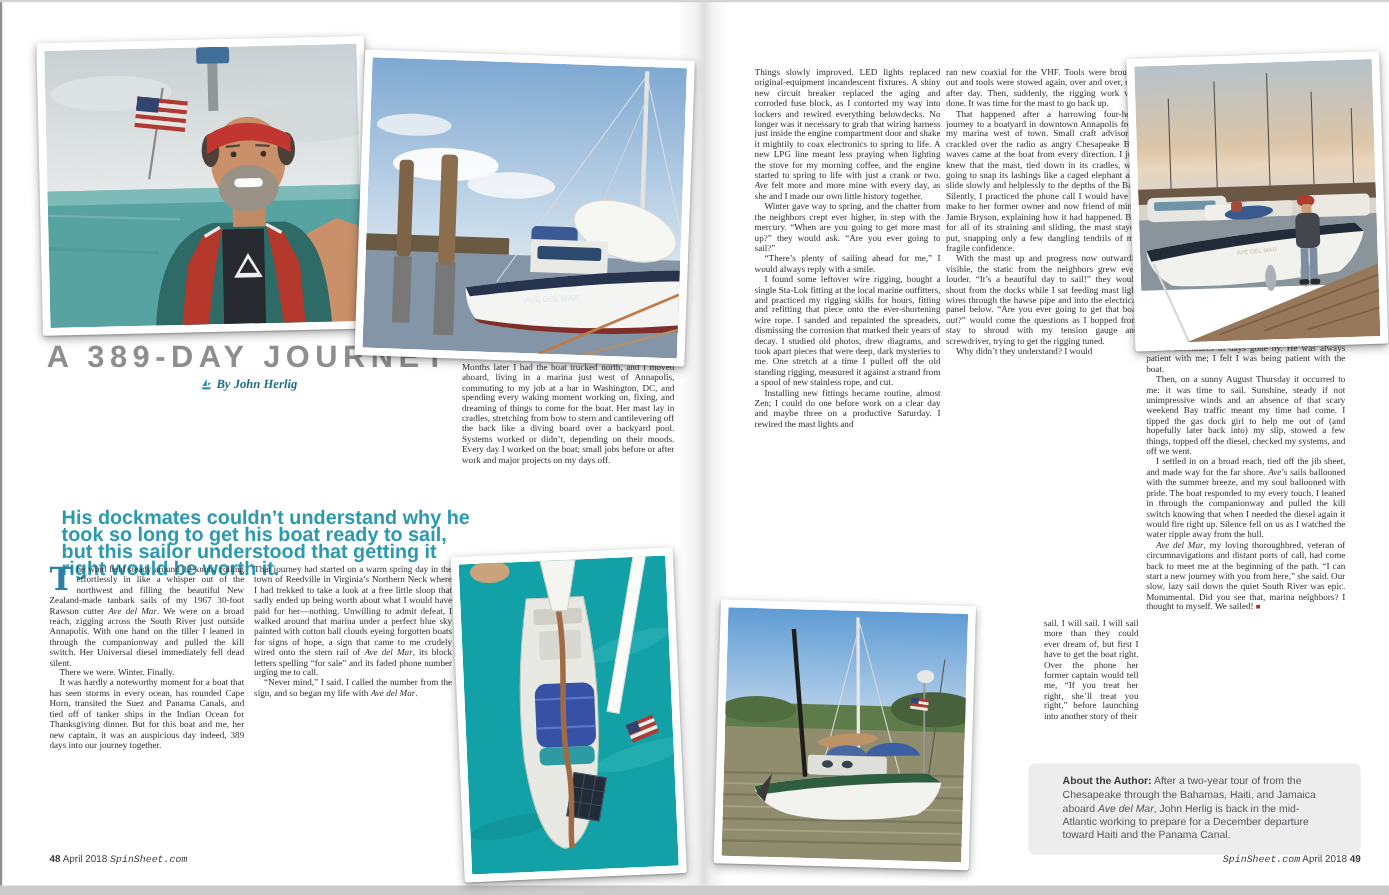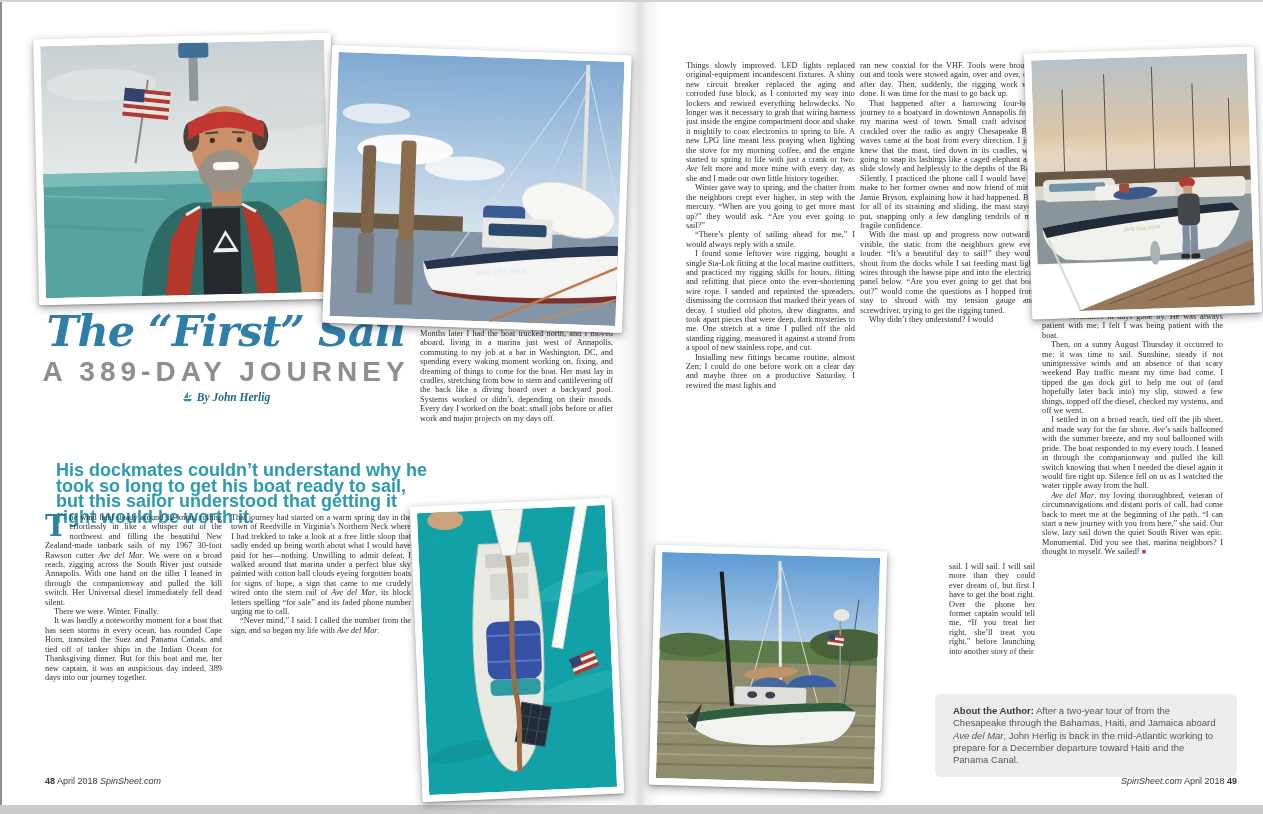--- a/index.html
+++ b/index.html
@@ -42,26 +42,26 @@
   #colL1{left:45px;top:513px;width:177px;height:233px;}
   #colL2{left:231px;top:513px;width:180px;height:265px;}
   #colL3{left:420px;top:329px;width:193px;height:172px;}
   #colR1{left:686px;top:61px;width:169px;height:508px;}
   #colR2{left:860px;top:61px;width:175px;height:500px;}
   #colR2wrap{left:949px;top:562px;width:86px;height:118px;}
   #colR3{left:1042px;top:312px;width:181px;height:392px;}
 
   .folio{position:absolute;font-size:9px;color:#3a3a3a;}
   .folio .page-num{font-weight:bold;}
-  .folio .site{font-style:italic;}
+  .folio .site{font-style:italic;font-family:Liberation Mono, monospace;}
   #folioL{left:45px;top:776px;}
   #folioR{right:26px;top:776px;text-align:right;}
 
   .about-box{position:absolute;left:935px;top:694px;width:302px;box-sizing:border-box;
-             background:var(--about-bg,#ededee);border-radius:6px;padding:11px 18px;
+             background:var(--about-bg,#ededee);border-radius:6px;padding:11px 31px;
              font-size:9.5px;line-height:12.3px;color:var(--about-text,#56565b);}
   .about-box .lead{font-weight:bold;color:#3c3c40;}
 
   .fb{position:absolute;left:684px;top:769px;display:flex;align-items:center;gap:5px;}
   .fb-icon{width:15px;height:15px;border-radius:3px;background:var(--facebook-blue,#3b5998);
            color:#fff;font-weight:bold;font-family:"Liberation Serif",serif;font-size:13px;
            display:flex;align-items:flex-end;justify-content:center;line-height:14px;cursor:pointer;}
   .follow{font-size:9px;font-weight:bold;color:#222;}
 </style>
 </head>
@@ -193,21 +193,20 @@
           <rect x="148" y="151.4" width="26" height="3.4" fill="#eeeae4"></rect>
         <rect x="148" y="154.8" width="26" height="3.4" fill="#b03a33"></rect>
           <rect x="148" y="158.2" width="26" height="3.4" fill="#eeeae4"></rect>
         <rect x="148" y="161.6" width="26" height="3.4" fill="#b03a33"></rect>
         <rect x="148" y="148" width="11" height="9" fill="#31436e"></rect>
       </g>
     </svg>
   </div>
 
   <div class="title">
-    <div class="line">The “First” Sail</div>
     <div class="subtitle">A 389-DAY JOURNEY</div>
     <div class="byline">
       <svg width="11" height="11" viewBox="0 0 11 11">
         <polygon points="2,7 6,0.5 6,7" fill="#2a8fae"></polygon>
         <polygon points="7,7 10,3.5 7,4.5" fill="#2a8fae"></polygon>
         <polygon points="1,8 10,8 8.4,10.2 2.6,10.2" fill="#2a8fae"></polygon>
       </svg>
       <span>By John Herlig</span>
     </div>
   </div>

